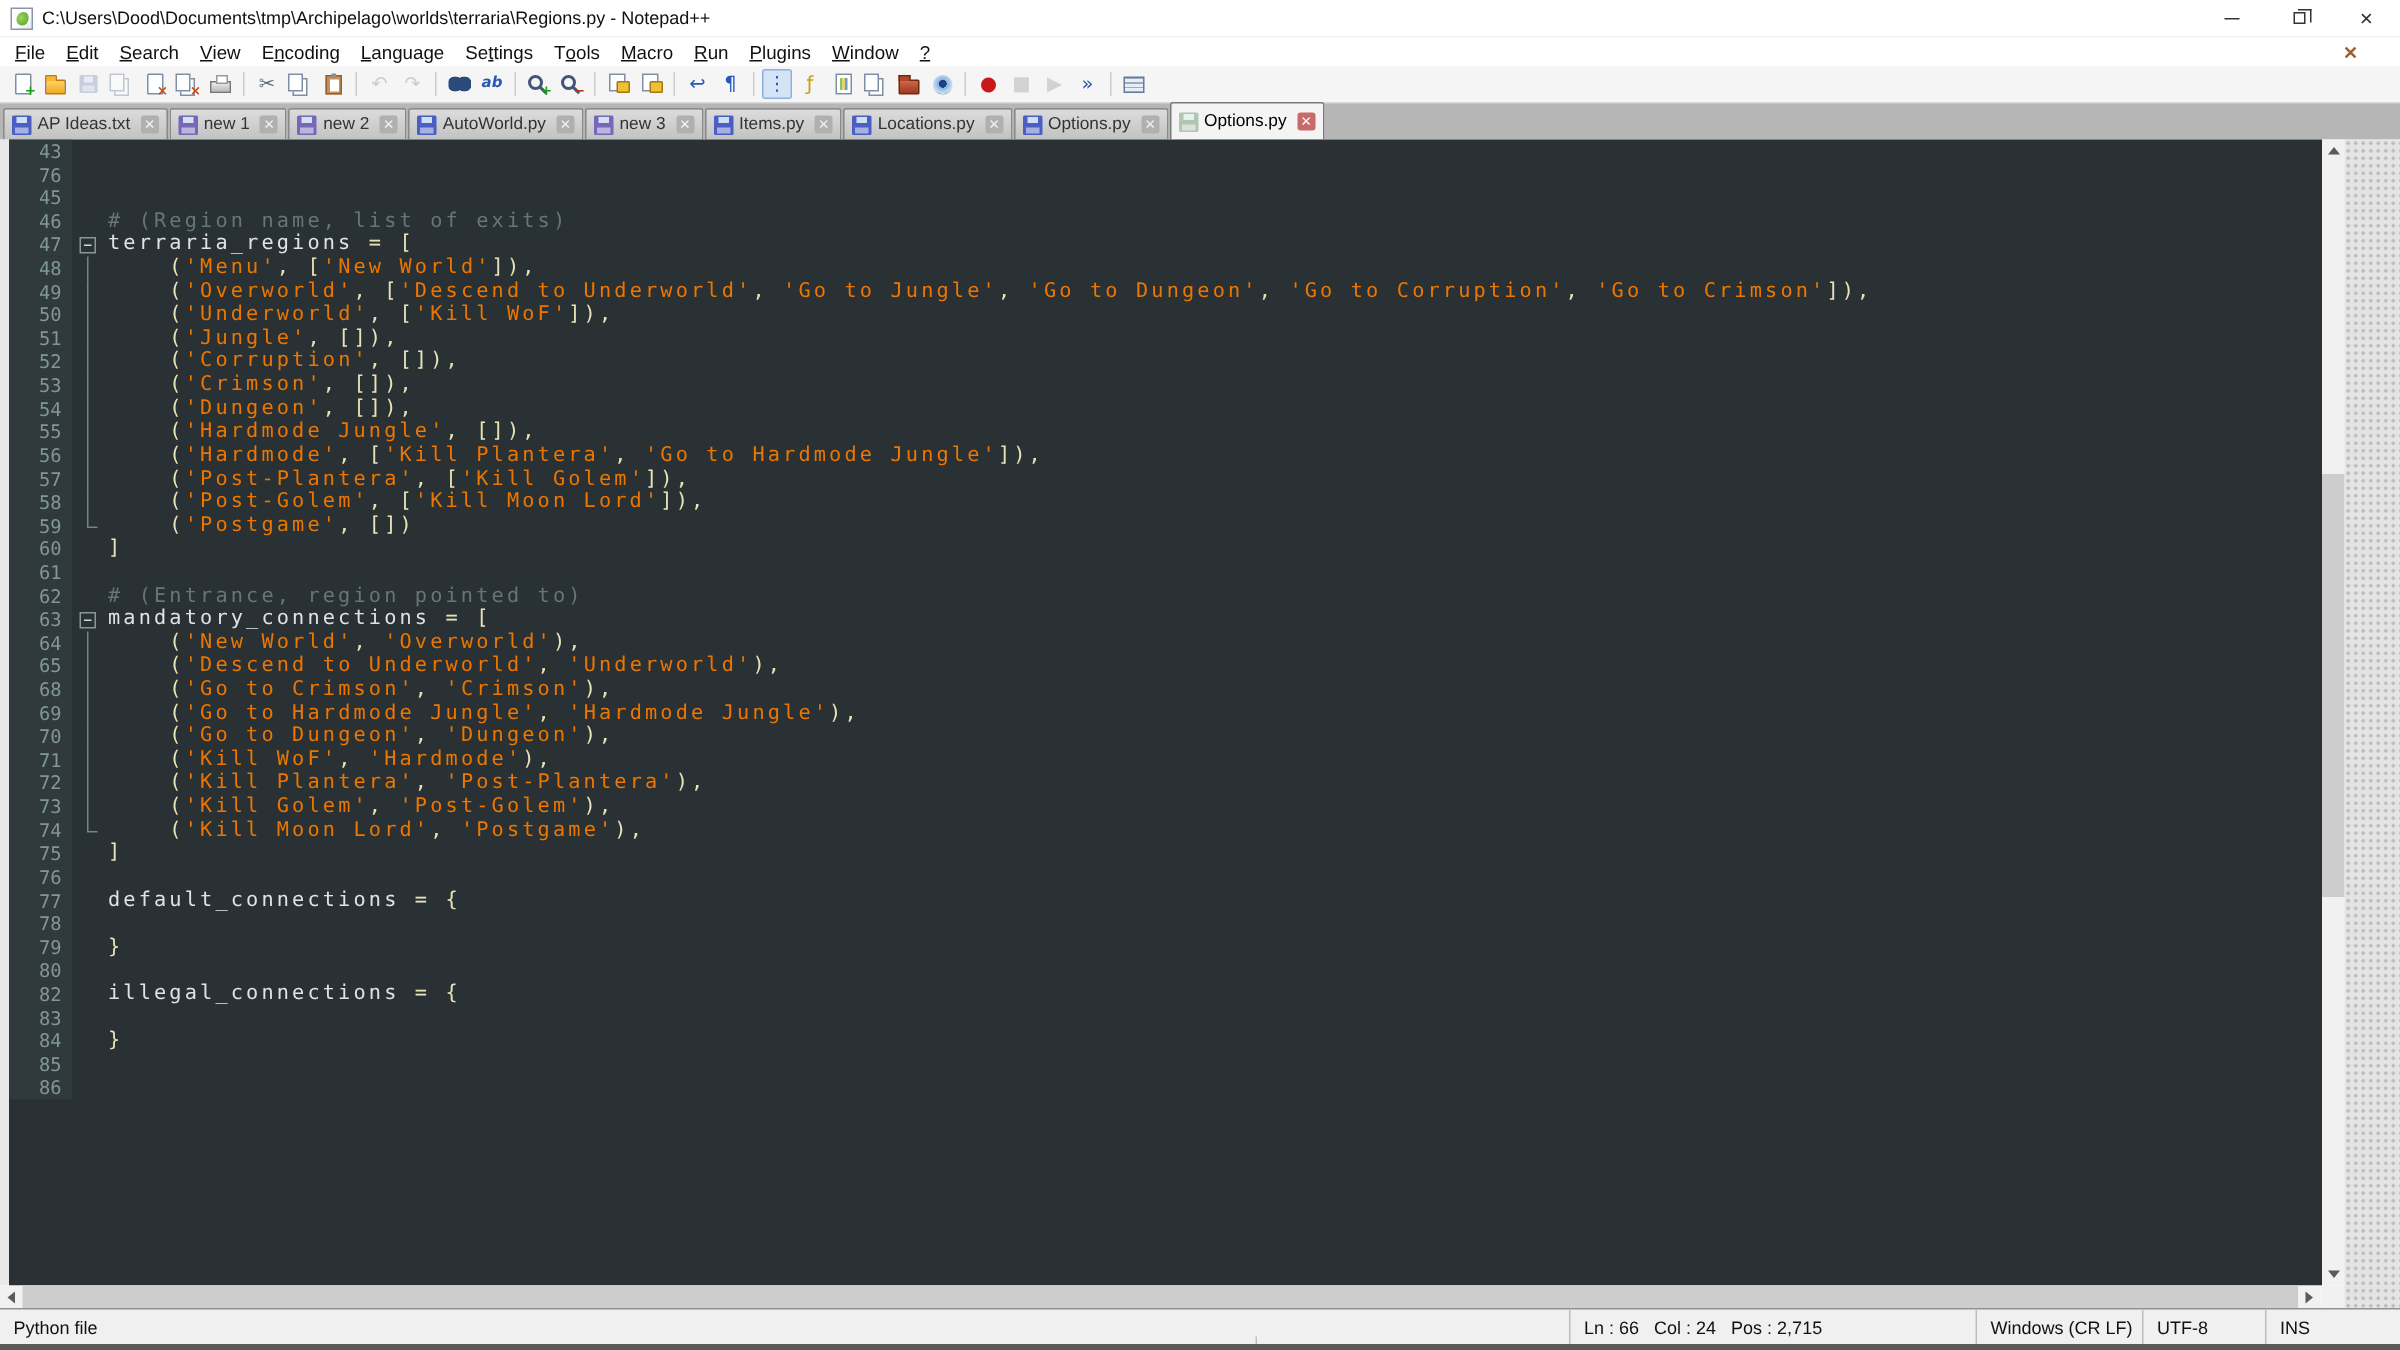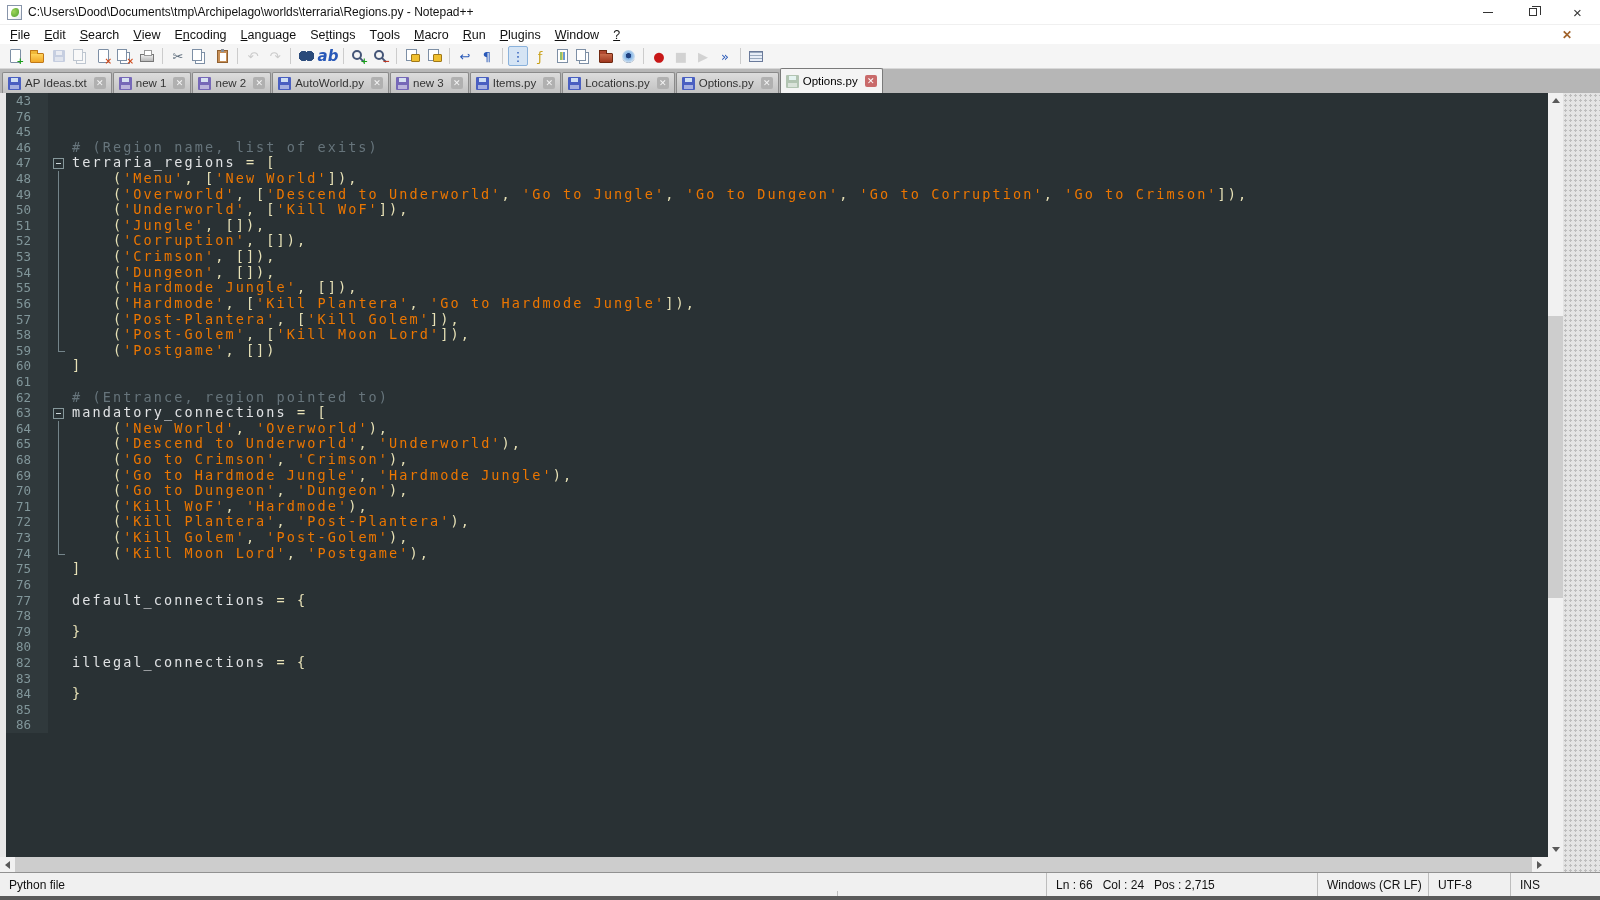--- a/index.html
+++ b/index.html
@@ -31,21 +31,21 @@
 
   
   .toolbar{position:absolute;left:0;top:44px;width:1600px;height:24px;background:#f5f5f5;
     display:flex;align-items:center;padding-left:4px;}
   .tb-sep{width:1px;height:16px;background:#cccccc;margin:0 4px;flex:0 0 auto;}
   .tbi{position:relative;width:20px;height:20px;display:flex;align-items:center;justify-content:center;
     border-radius:2px;margin:0 1px;flex:0 0 auto;}
   .tbi.pressed{background:#d5e4f4;border:1px solid #8ab2dc;}
   .tbi.dis{opacity:.45;}
   .tbi .g{line-height:1;font-family:"DejaVu Sans",sans-serif;font-size:13px;}
-  .tbi .g.small{font-size:15px;font-style:italic;font-weight:bold;}
+  .tbi .g.small{font-size:10px;font-style:italic;font-weight:bold;}
   .bdg{position:absolute;right:1px;bottom:0;font-size:9px;font-weight:bold;line-height:1;
     font-family:"DejaVu Sans",sans-serif;}
   .sh{display:block;}
   .sh.doc{width:11px;height:14px;background:#fff;border:1px solid #7d8fa5;border-radius:1px;}
   .sh.docs{width:10px;height:12px;background:#fff;border:1px solid #7d8fa5;margin:-3px 3px 0 -3px;
     box-shadow:3px 3px 0 -1px #fff,3px 3px 0 0 #7d8fa5;}
   .sh.folder{width:14px;height:10px;background:linear-gradient(#ffd35c,#f0a828);border:1px solid #c07818;
     border-radius:1px;position:relative;margin-top:3px;}
   .sh.folder::before{content:"";position:absolute;top:-4px;left:-1px;width:6px;height:3px;background:#f0b838;
     border:1px solid #c07818;border-bottom:none;border-radius:1px 1px 0 0;}
@@ -92,21 +92,21 @@
     display:flex;align-items:center;justify-content:center;flex:0 0 auto;margin-left:3px;}
   .tab.active .tx{background:#c96a6a;color:#fff;}
 
   
   .left-edge{position:absolute;left:0;top:93px;width:6px;height:764px;background:#e8e8e8;}
   .editor{position:absolute;left:6px;top:93px;width:1542px;height:764px;background:var(--bg,#293134);
     overflow:hidden;}
   .ln-row{display:flex;height:15.62px;line-height:15.62px;font-family:"DejaVu Sans Mono",monospace;
     font-size:13.5px;white-space:pre;}
   .gut{width:42px;flex:0 0 auto;background:var(--gutter_bg,#30393c);color:var(--gutter_fg,#81969a);
-    text-align:center;padding-right:7px;font-size:12.5px;}
+    text-align:right;padding-right:7px;font-size:12.5px;}
   .fold{width:22px;flex:0 0 auto;position:relative;}
   .fold.line::before{content:"";position:absolute;left:10px;top:0;bottom:0;width:1px;background:#74848a;}
   .fold.end::before{content:"";position:absolute;left:10px;top:0;height:8px;width:1px;background:#74848a;}
   .fold.end::after{content:"";position:absolute;left:10px;top:8px;width:7px;height:1px;background:#74848a;}
   .fold.open::before{content:"";position:absolute;left:5px;top:3px;width:9px;height:9px;
     border:1px solid #86989b;background:var(--bg,#293134);}
   .fold.open::after{content:"";position:absolute;left:8px;top:8px;width:5px;height:1px;background:#cdd8da;}
   .code{flex:1;padding-left:2px;letter-spacing:2.1px;color:var(--text,#e0e2e4);}
   .ln-row.cur .code{background:var(--caret_line,#2f393c);}
   .tk-d{color:var(--text,#e0e2e4);} .tk-s{color:var(--string,#ec7600);}

